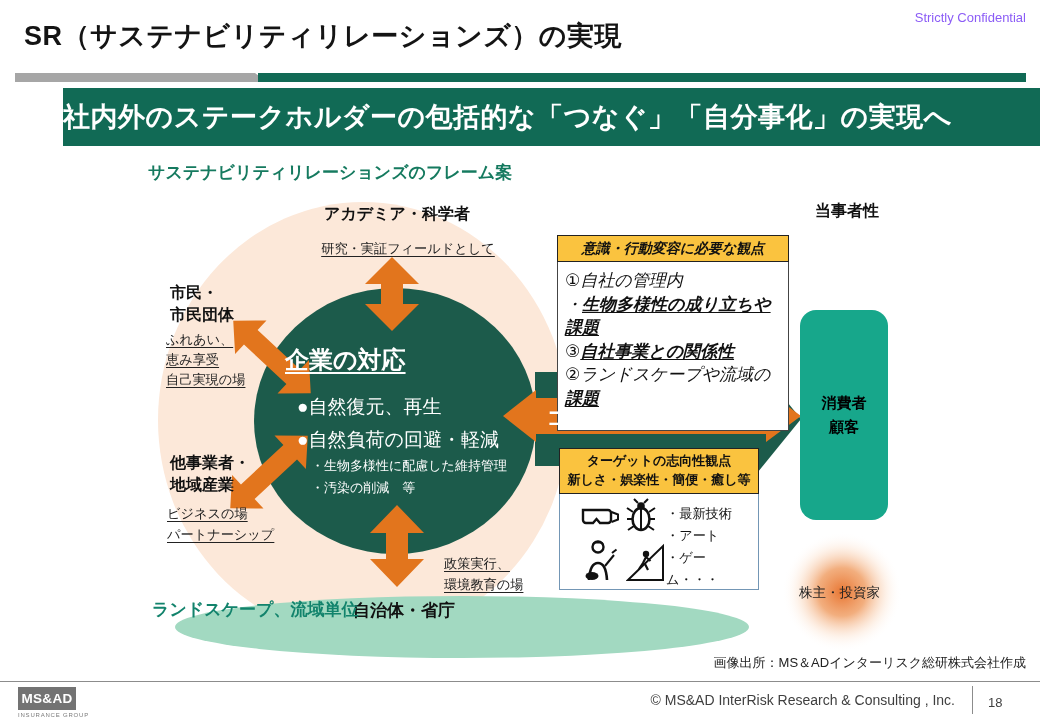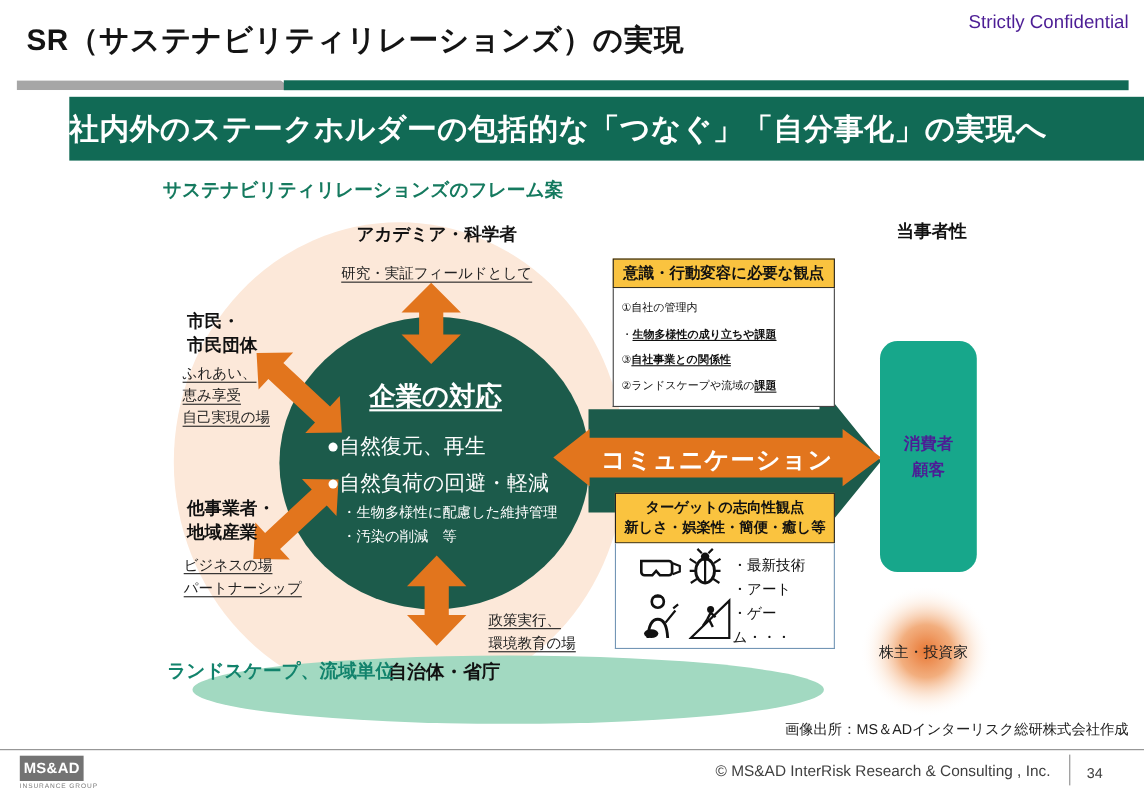--- a/index.html
+++ b/index.html
@@ -8,63 +8,63 @@
     background:#ffffff;
     font-family:"Liberation Sans","DejaVu Sans",sans-serif;
     color:#111;
   }
   .abs{position:absolute;}
   .u{text-decoration:underline;text-underline-offset:3px;text-decoration-thickness:1px;}
   .note{font-size:13.2px;color:#222;line-height:20px;}
   .lbl{font-size:16px;font-weight:700;color:#111;line-height:22px;}
 
   
-  .confidential{right:14px;top:10px;font-size:17px;color:#4c1d95;}
+  .confidential{right:14px;top:10px;font-size:13px;color:#8b5cf6;}
   .page-title{left:24px;top:18px;font-size:27px;font-weight:700;color:#141414;letter-spacing:0.5px;}
   .rule-gray{left:15px;top:73px;width:252px;height:9px;background:#a6a6a6;
              clip-path:polygon(0 0,calc(100% - 12px) 0,100% 100%,0 100%);}
   .rule-green{left:258px;top:73px;width:768px;height:9px;background:#10680f;background:#116a55;}
   .banner{left:15px;top:88px;width:1011px;height:58px;background:#116a55;
           color:#fff;font-size:27px;font-weight:700;text-align:left;line-height:58px;letter-spacing:0.5px;margin-left:48px;}
 
   .frame-title{left:148px;top:161px;font-size:17px;font-weight:700;color:#157a5f;}
 
   svg.shape-layer{left:0;top:0;}
 
   
   .box-head{background:#fac33f;border:1.6px solid #222;box-sizing:border-box;
             font-weight:700;text-align:center;color:#111;}
   .box-body{background:#fff;border:1.2px solid #444;border-top:none;box-sizing:border-box;}
-  .awareness{left:557px;top:235px;width:202px;}
+  .awareness{left:557px;top:235px;width:232px;font-style:italic;}
   .awareness .box-head{height:27px;line-height:24px;font-size:14px;}
-  .awareness .box-body{padding:7px 5px 6px 7px;font-size:10px;line-height:23.5px;}
+  .awareness .box-body{padding:7px 5px 20px 7px;font-size:17px;line-height:23.5px;}
   .aw-strong{font-weight:700;text-decoration:underline;text-underline-offset:2px;}
 
   .comm-label{left:503px;top:403px;width:298px;text-align:center;
               color:#fff;font-size:22px;font-weight:700;letter-spacing:1px;}
 
   .target{left:559px;top:448px;width:200px;}
   .target .box-head{padding:3px 0 4px 0;font-size:13px;line-height:18.5px;}
   .target .box-body{border-color:#7396b5;height:96px;position:relative;}
   .target-items{position:absolute;left:106px;top:9px;font-size:13.2px;line-height:22px;color:#111;}
   .ticon{position:absolute;}
 
   .consumer{left:800px;top:310px;width:88px;height:210px;background:#17a78b;border-radius:16px;
             display:flex;flex-direction:column;justify-content:center;align-items:center;gap:5px;
-            color:#4c1d95;font-size:15px;font-weight:700;}
-
-  
-  .center-title{left:285px;top:344px;width:222px;text-align:center;color:#fff;
+            color:#000000;font-size:15px;font-weight:700;}
+
+  
+  .center-title{left:285px;top:344px;width:222px;text-align:left;color:#fff;
                 font-size:24px;font-weight:700;text-decoration:underline;text-underline-offset:4px;}
   .center-bullets{left:297px;top:390px;color:#fff;font-size:19px;line-height:33px;}
   .center-notes{left:311px;top:455px;color:#fff;font-size:13px;line-height:22px;}
 
   
   .academia{left:297px;top:203px;width:200px;text-align:center;}
-  .academia-note{left:297px;top:239px;width:200px;text-align:center;}
+  .academia-note{left:308px;top:239px;width:200px;text-align:center;}
   .citizens{left:170px;top:282px;}
   .citizens-notes{left:166px;top:330px;}
   .business{left:170px;top:452px;}
   .business-notes{left:167px;top:503px;}
   .gov-notes{left:444px;top:553px;}
   .gov-label{left:353px;top:600px;font-size:17px;}
   .landscape{left:152px;top:598px;font-size:17px;font-weight:700;color:#12836c;}
   .tojisha{left:815px;top:200px;}
   .shareholder{left:799px;top:584px;font-size:13.5px;color:#222;}
 
@@ -207,13 +207,13 @@
 </div>
 
 <div class="abs shareholder">株主・投資家</div>
 
 <div class="abs source-line">画像出所：MS＆ADインターリスク総研株式会社作成</div>
 <div class="abs footer-line"></div>
 <div class="abs logo-box">MS&amp;AD</div>
 <div class="abs logo-sub">INSURANCE GROUP</div>
 <div class="abs copyright">© MS&amp;AD InterRisk Research &amp; Consulting , Inc.</div>
 <div class="abs page-sep"></div>
-<div class="abs page-num">34</div>
+<div class="abs page-num">18</div>
 
 </body></html>

